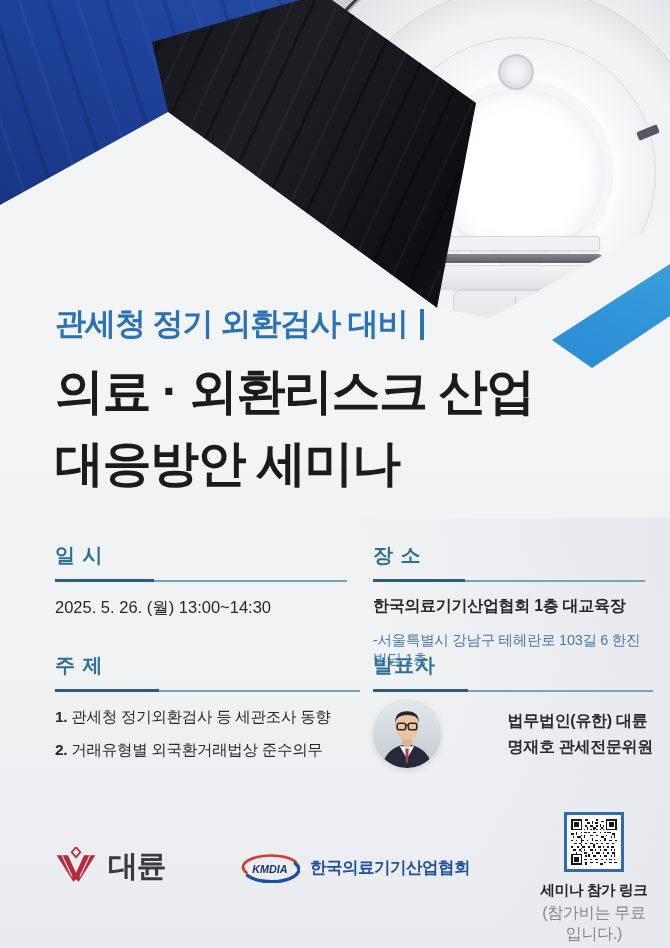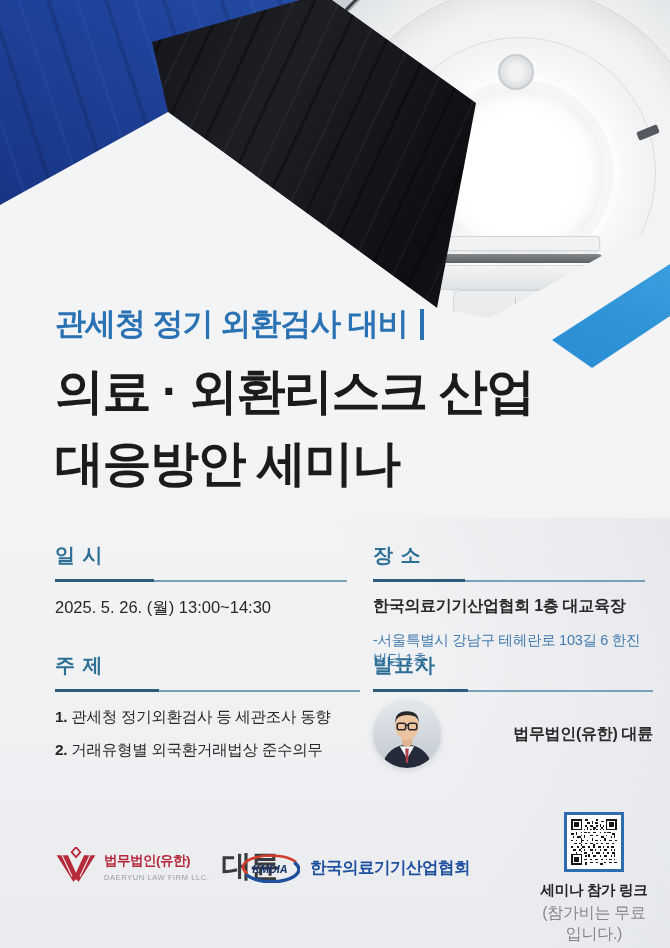--- a/index.html
+++ b/index.html
@@ -178,37 +178,34 @@
             <ellipse cx="33" cy="25.5" rx="11.5" ry="13" fill="#ecc5a0"></ellipse>
             <path d="M21.5 23 Q21 11 33 11 Q45 11 44.5 23 Q44 16.5 39 15.5 Q33.5 13.5 27.5 15.5 Q22 17 21.5 23 Z" fill="#27272b"></path>
             <rect x="23.5" y="22.5" width="8.2" height="6.4" rx="2" fill="none" stroke="#26262b" stroke-width="1.5"></rect>
             <rect x="34.3" y="22.5" width="8.2" height="6.4" rx="2" fill="none" stroke="#26262b" stroke-width="1.5"></rect>
             <line x1="31.7" y1="24.5" x2="34.3" y2="24.5" stroke="#26262b" stroke-width="1.3"></line>
           </g>
         </svg>
       </div>
       <div class="presenter-text">
         <div>법무법인(유한) 대륜</div>
+        <div>명재호 관세전문위원</div>
       </div>
     </div>
   </div>
 
   <div class="daeryun">
     <span>
       <svg viewBox="0 0 60 52" width="40" height="35" aria-hidden="true">
         <path d="M1 12 H18 L33 45 L26 52 Z" fill="#b5293b"></path>
         <path d="M59 12 H42 L27 45 L34 52 Z" fill="#b5293b"></path>
         <line x1="9" y1="12" x2="24" y2="44" stroke="#f1f2f3" stroke-width="1.6"></line>
         <line x1="51" y1="12" x2="36" y2="44" stroke="#f1f2f3" stroke-width="1.6"></line>
         <path d="M30 0 L36.5 7.5 L30 15 L23.5 7.5 Z" fill="none" stroke="#b5293b" stroke-width="2.6"></path>
       </svg>
-    </span>
-    <span class="d-col">
-      <span class="d-type">법무법인(유한)</span>
-      <span class="d-en">DAERYUN LAW FIRM LLC.</span>
     </span>
     <span class="d-name">대륜</span>
   </div>
 
   <div class="kmdia">
     <span class="k-swoosh">
       <svg viewBox="0 0 64 32" width="60" height="30" aria-hidden="true">
         <path d="M7 21 A29 12 0 0 1 59 9" fill="none" stroke="#d23c2a" stroke-width="2.8" stroke-linecap="round"></path>
         <path d="M59 11 A29 13 0 0 1 8 24" fill="none" stroke="#1d4f9e" stroke-width="3.6" stroke-linecap="round"></path>
         <text x="32" y="21.5" text-anchor="middle" font-size="11.5" font-style="italic" font-weight="bold" fill="#16336e" font-family="Liberation Sans, sans-serif">KMDIA</text>

